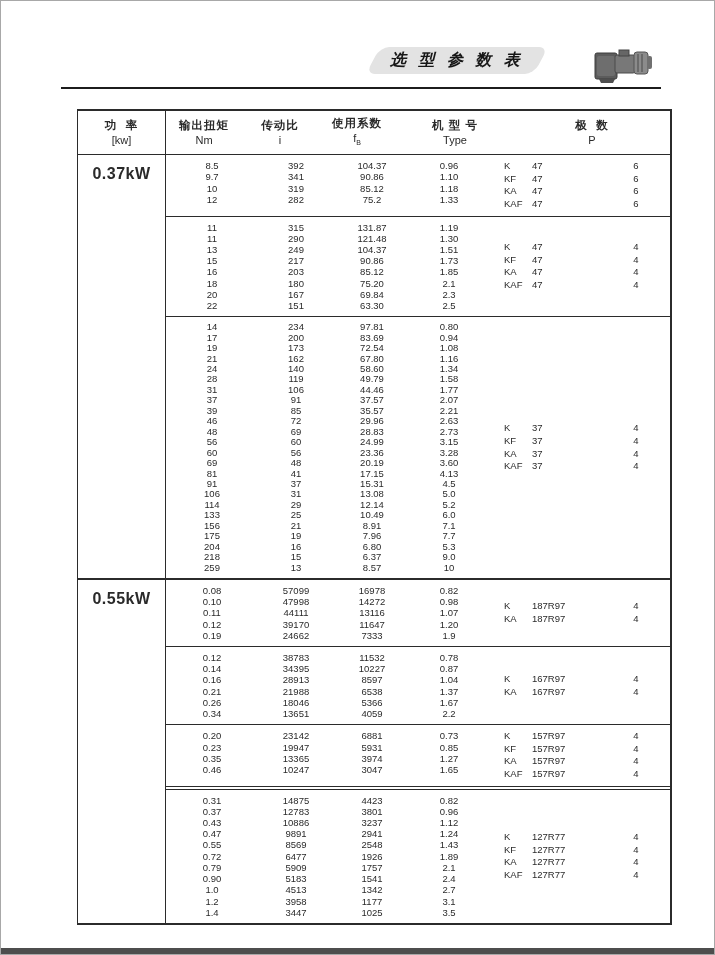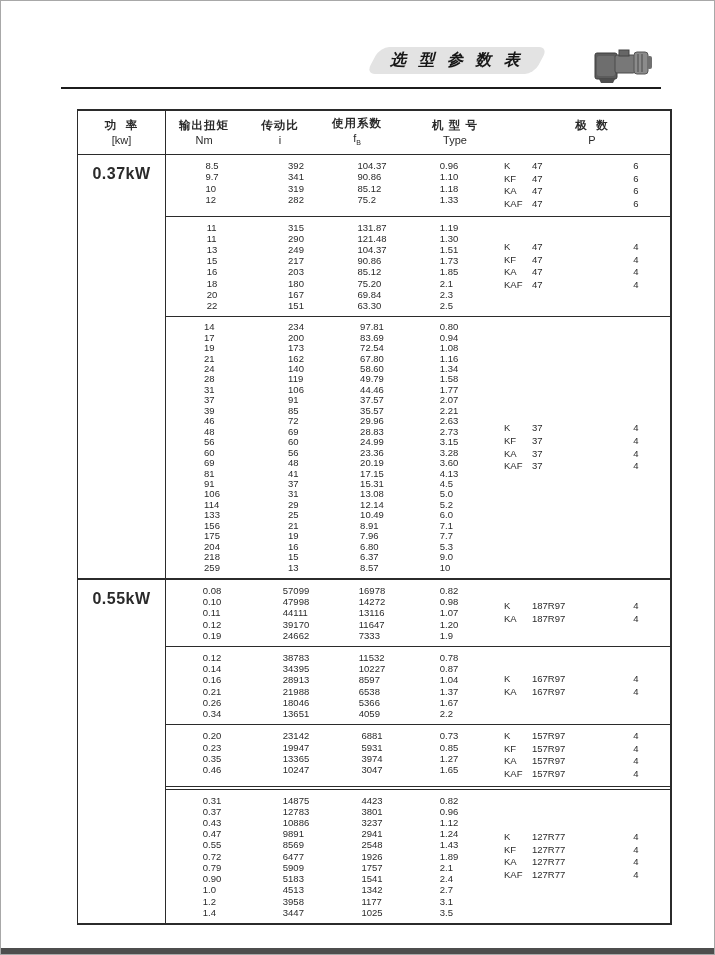--- a/index.html
+++ b/index.html
@@ -37,21 +37,21 @@
   .section{display:flex;}
   .section + .section{border-top:2px solid #2b2b2b;}
   .power-cell{width:88px;box-sizing:border-box;border-right:1px solid #2b2b2b;
               font-size:16px;font-weight:bold;text-align:center;padding-top:10px;
               letter-spacing:0.5px;}
   .blocks{flex:1;display:flex;flex-direction:column;}
   .block{display:flex;padding:5px 0;}
   .block + .block{border-top:1px solid #2b2b2b;}
   .block.double{border-top:4px double #2b2b2b;}
   .vcol{display:flex;flex-direction:column;align-items:center;}
-  .vcol .stack{display:inline-block;text-align:left;}
+  .vcol .stack{display:inline-block;text-align:center;}
   .vcol .stack div{line-height:11.2px;white-space:pre;}
   .block .c-speed{width:92px;}
   .block .c-torque{width:76px;}
   .block .c-ratio{width:76px;}
   .block .c-fb{width:78px;}
   .typepoles{flex:1;display:flex;flex-direction:column;justify-content:center;}
   .trow{display:flex;line-height:12.6px;}
   .trow .pfx{width:28px;margin-left:16px;white-space:pre;}
   .trow .sz{width:70px;white-space:pre;}
   .trow .pl{width:68px;text-align:center;}

